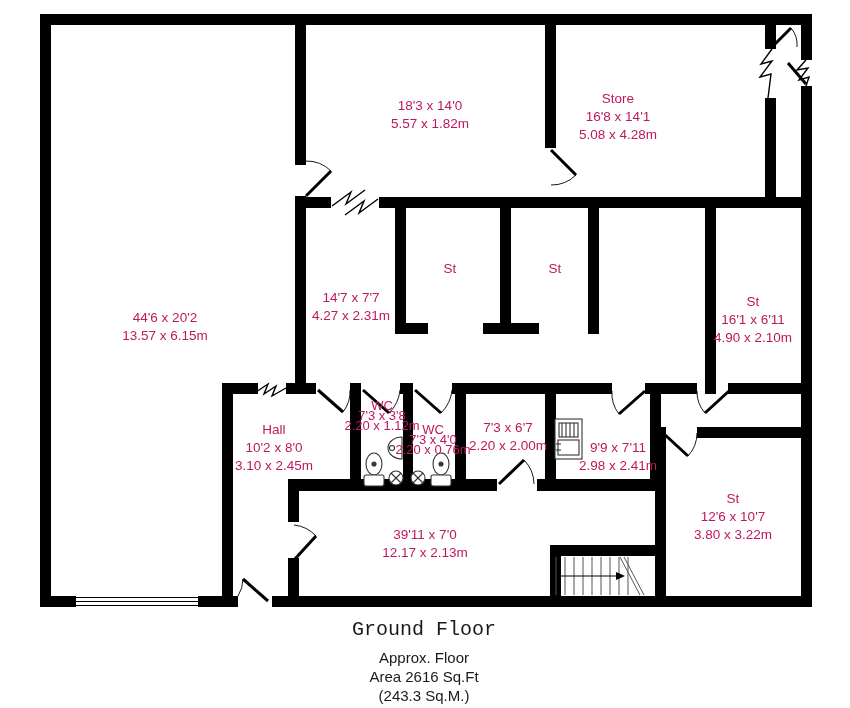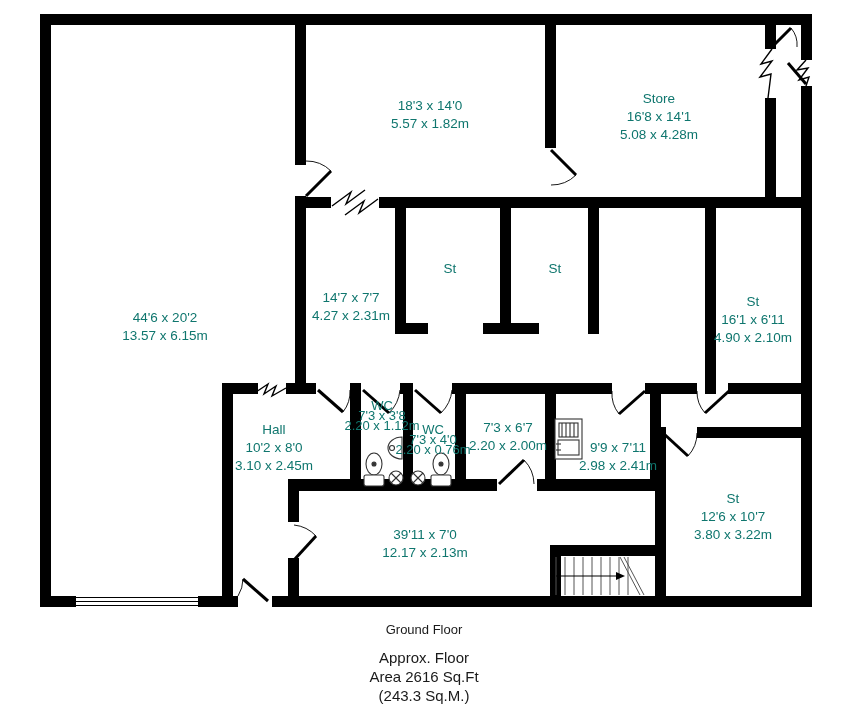--- a/index.html
+++ b/index.html
@@ -1,23 +1,23 @@
 <!DOCTYPE html>
 <html><head>
 <meta charset="utf-8">
 <style>
   html,body{margin:0;padding:0;background:#fff;}
   .plan{position:relative;width:850px;height:708px;background:#ffffff;
         font-family:"Liberation Sans",sans-serif;color:#1a1a1a;overflow:hidden;}
   .plan svg{position:absolute;left:0;top:0;}
   .label{position:absolute;transform:translateX(-50%);text-align:center;
-         font-size:13.5px;line-height:18px;white-space:nowrap;color:#0f766e;}
+         font-size:13.5px;line-height:18px;white-space:nowrap;color:#be185d;}
   .label.small{font-size:13px;line-height:10px;}
   .caption{position:absolute;transform:translateX(-50%);text-align:center;white-space:nowrap;}
-  .caption .t{font-size:13px;line-height:20px;}
+  .caption .t{font-size:20px;line-height:20px;font-family:Liberation Mono, monospace;}
   .caption .a{font-size:15px;line-height:19px;}
 </style>
 </head>
 <body>
 
 <div class="plan">
 
   <svg width="850" height="708" viewBox="0 0 850 708">
 
     <g fill="#000000">
@@ -168,21 +168,21 @@
         <line x1="556" y1="450" x2="561" y2="450"></line>
       </g>
     </g>
   </svg>
 
   <div class="label" style="left:430px;top:97px">
     <div>18'3 x 14'0</div>
     <div>5.57 x 1.82m</div>
   </div>
 
-  <div class="label" style="left:659px;top:90px">
+  <div class="label" style="left:618px;top:90px">
     <div>Store</div>
     <div>16'8 x 14'1</div>
     <div>5.08 x 4.28m</div>
   </div>
 
   <div class="label" style="left:165px;top:309px">
     <div>44'6 x 20'2</div>
     <div>13.57 x 6.15m</div>
   </div>
 

